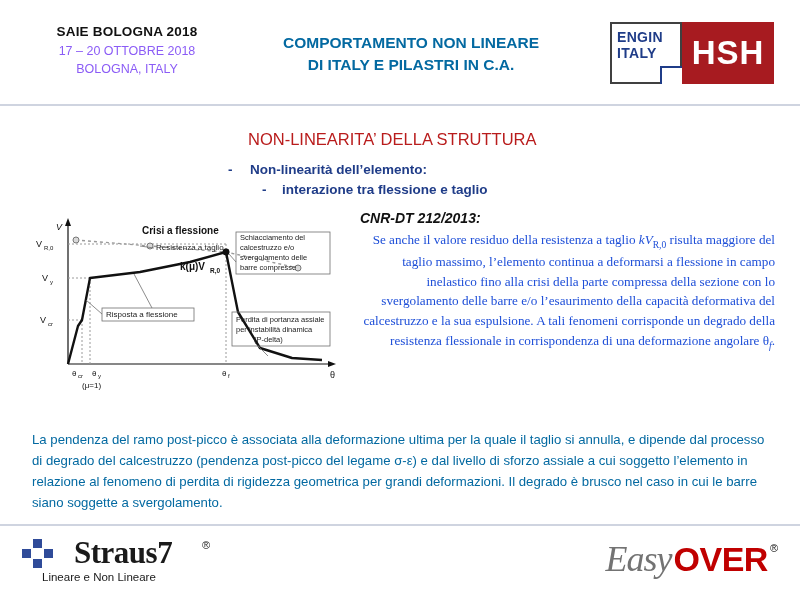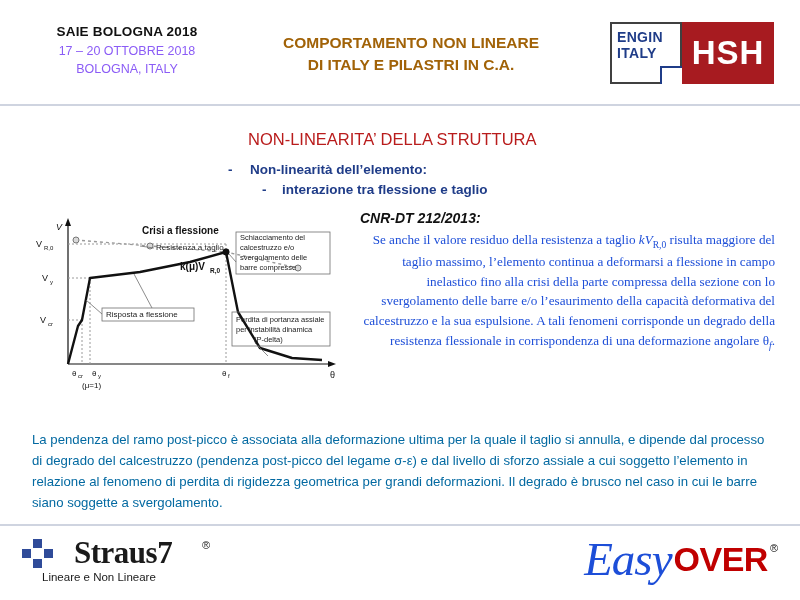--- a/index.html
+++ b/index.html
@@ -40,21 +40,21 @@
   .conf-line2, .conf-line3 {
     font-size: 12.5px;
     color: #8b5cf6;
   }
   .title-block {
     position: absolute;
     left: 236px;
     top: 32px;
     width: 350px;
     text-align: center;
-    color: #a16207;
+    color: #0369a1;
     font-weight: bold;
     font-size: 15.5px;
     line-height: 1.42;
   }
   
   .enginsoft {
     position: absolute;
     left: 610px;
     top: 22px;
     width: 72px;
@@ -226,22 +226,22 @@
   .easyover {
     position: absolute;
     right: 22px;
     top: 536px;
     height: 46px;
     display: flex;
     align-items: center;
   }
   .eo-easy {
     font-family: "Liberation Serif", serif;
-    font-size: 47px;
-    color: #1d4ed8;
+    font-size: 36px;
+    color: #737373;
     font-style: italic;
     letter-spacing: -1px;
   }
   .eo-over {
     font-family: "Liberation Sans", sans-serif;
     font-size: 34px;
     font-weight: bold;
     color: #c00000;
     letter-spacing: -.5px;
     margin-left: 2px;

